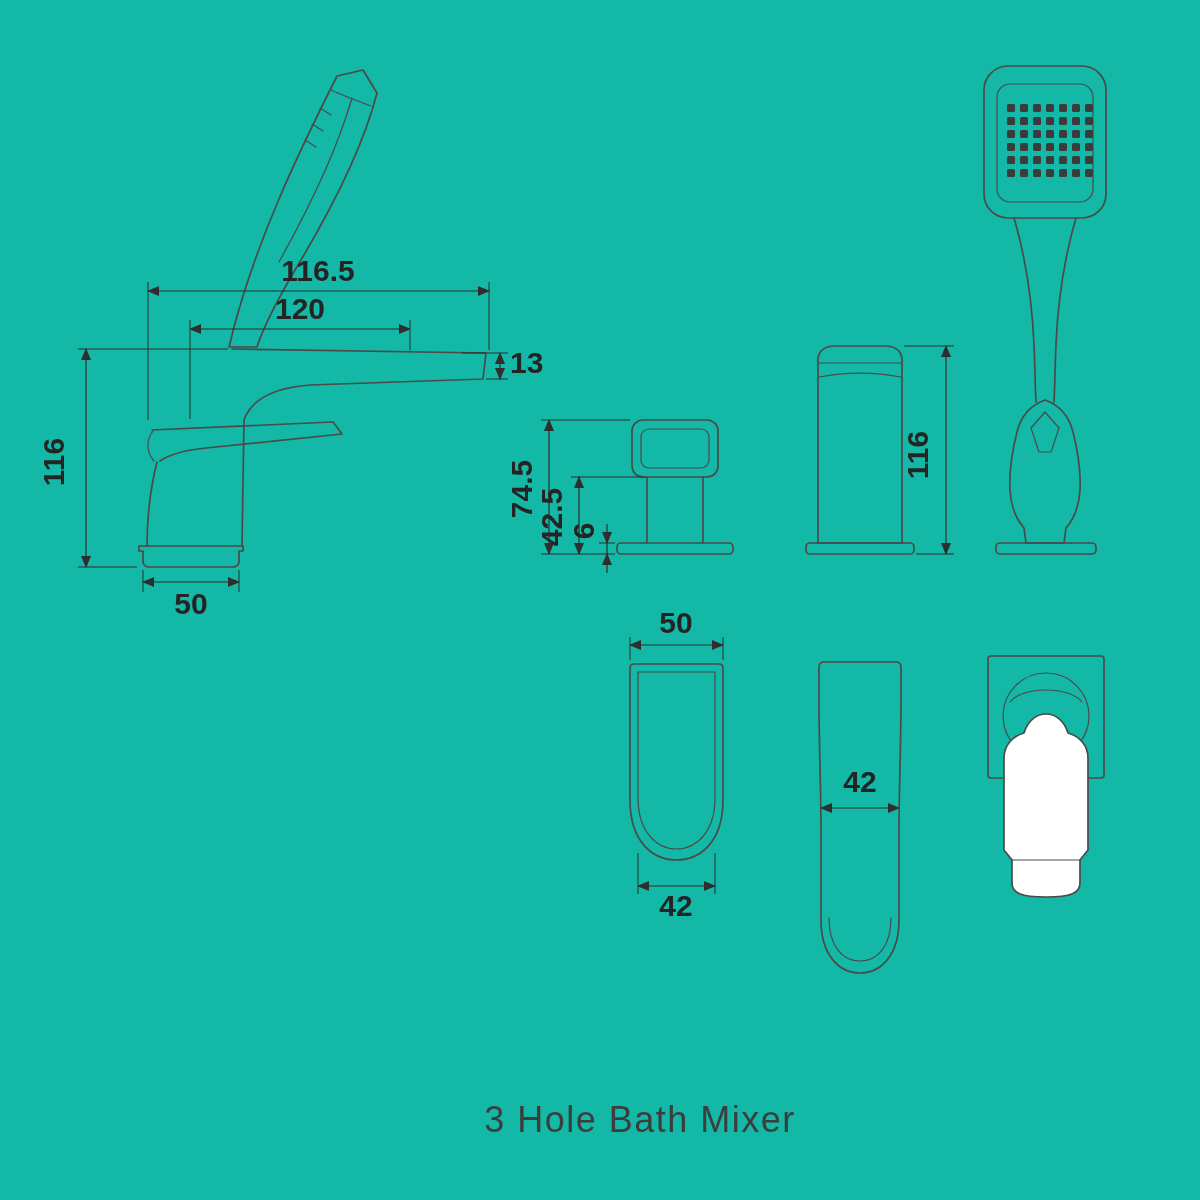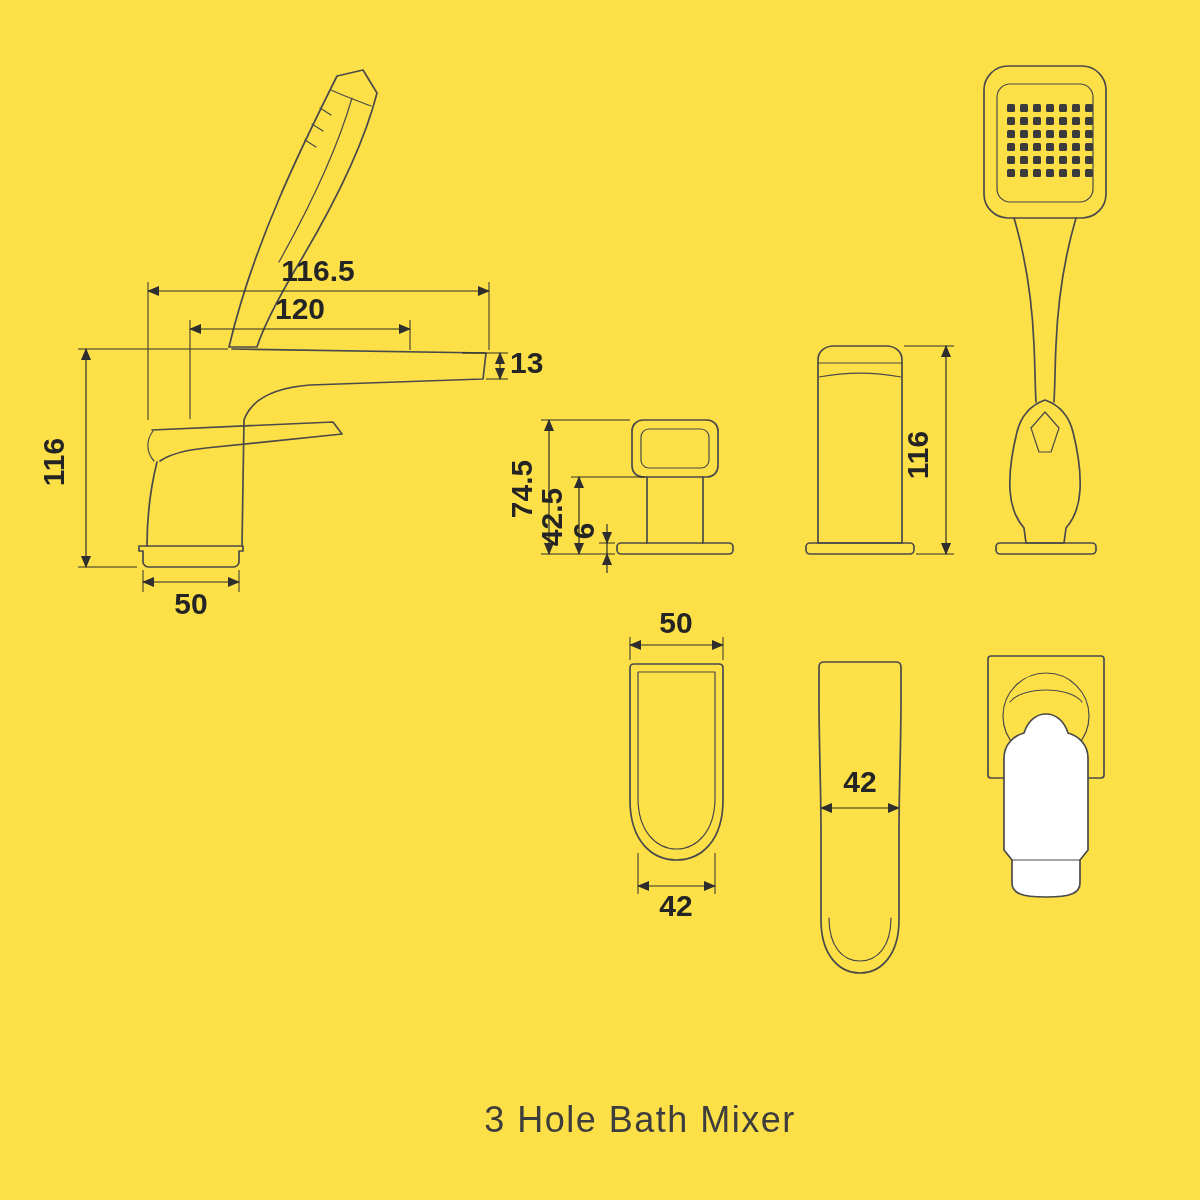--- a/index.html
+++ b/index.html
@@ -1,16 +1,16 @@
 <!DOCTYPE html>
 <html><head>
 <meta charset="utf-8">
 <style>
   html,body{margin:0;padding:0;background:#ffffff;}
-  .canvas{width:1200px;height:1200px;position:relative;background:#fde047;overflow:hidden;}
+  .canvas{width:1200px;height:1200px;position:relative;background:#14b8a6;overflow:hidden;}
   svg{display:block;}
   svg text{font-family:"Liberation Sans", sans-serif;}
   .dim-label{font-size:30px;font-weight:700;fill:#242424;}
   .title-label{font-size:36px;font-weight:400;fill:#3d3d3d;letter-spacing:1.5px;}
   .outline{fill:none;stroke:#4a4a4a;stroke-width:1.7;stroke-linejoin:round;stroke-linecap:round;}
   .detail{fill:none;stroke:#4a4a4a;stroke-width:1.2;stroke-linejoin:round;stroke-linecap:round;}
   .solid{fill:#ffffff;stroke:#4a4a4a;stroke-width:1.7;stroke-linejoin:round;}
   .dimline{stroke:#2e2e2e;stroke-width:1.2;fill:none;}
   .extline{stroke:#2e2e2e;stroke-width:1;fill:none;}
 </style>

